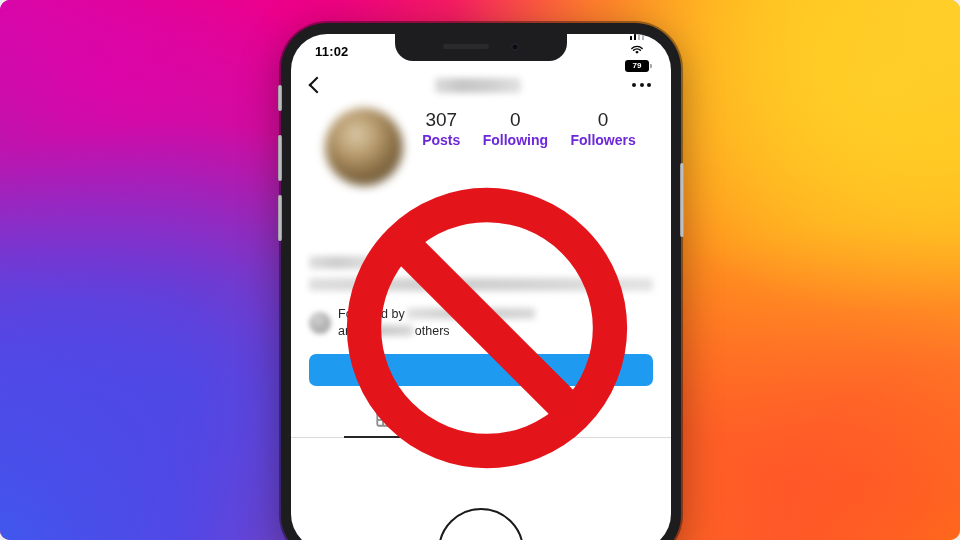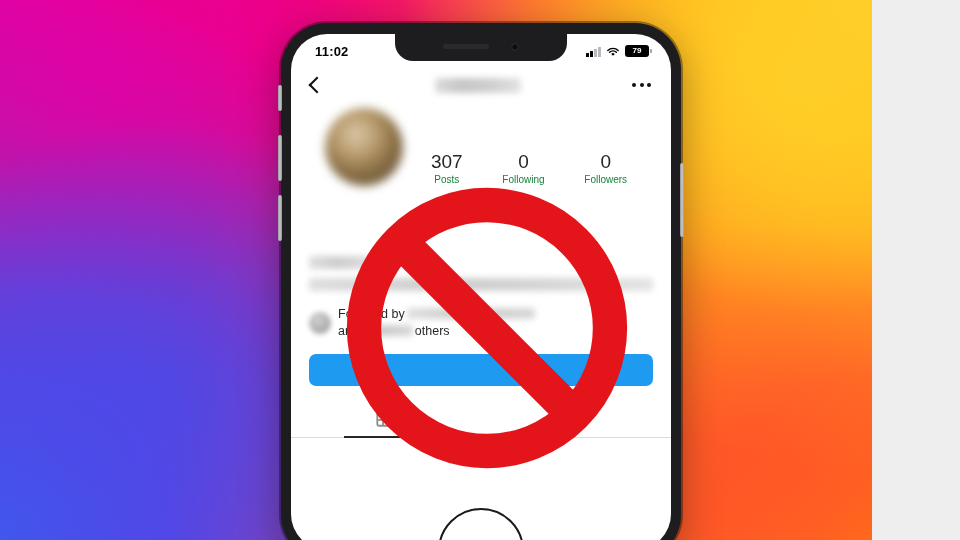--- a/index.html
+++ b/index.html
@@ -4,21 +4,21 @@
 <style>
   * { margin:0; padding:0; box-sizing:border-box; }
   html,body { width:960px; height:540px; overflow:hidden; }
   body {
     font-family:"Liberation Sans", sans-serif;
     position:relative;
     background:#eee;
   }
 
   
-  #stage { position:absolute; inset:0; width:872px; height:540px; overflow:hidden; }
+  #stage { position:absolute; inset:0; width:960px; height:540px; overflow:hidden;border-radius:10px; }
 
   .bg-base {
     position:absolute; inset:0;
     background:
       radial-gradient(circle at 100% 0%,   #FFD02B 0%,  #FFC41E 14%, rgba(255,170,20,0) 46%),
       radial-gradient(circle at 100% 100%, #FF7A10 0%,  #FF5A28 16%, rgba(255,70,45,0) 52%),
       radial-gradient(circle at 0% 100%,   #3D5BEE 0%,  #5447E6 16%, rgba(110,60,220,0) 54%),
       radial-gradient(circle at 0% 0%,     #E5009F 0%,  #F0007C 16%, rgba(225,0,150,0) 54%),
       linear-gradient(110deg, #CE12C8 0%, #F3007A 26%, #FF4C3A 50%, #FF7C17 70%, #FFC31F 100%);
   }
@@ -72,21 +72,21 @@
 
   
   #statusbar {
     position:absolute; top:0; left:0; right:0; height:30px;
     display:flex; align-items:center; justify-content:space-between;
     padding:4px 22px 0 24px;
     z-index:5;
     font-size:13px; font-weight:bold; color:#000;
     letter-spacing:.2px;
   }
-  #sb-right { display:flex; align-items:flex-end; gap:5px; }
+  #sb-right { display:flex; align-items:center; gap:5px;flex-direction:column; }
   .bars { display:flex; align-items:flex-end; gap:1.5px; height:10px; }
   .bars i { width:2.6px; background:#000; border-radius:.5px; display:block; }
   .bars i:nth-child(1){ height:4px; }
   .bars i:nth-child(2){ height:6px; }
   .bars i:nth-child(3){ height:8px; background:#b9b9bd; }
   .bars i:nth-child(4){ height:10px; background:#b9b9bd; }
   .wifi { position:relative; width:14px; height:10px; }
   .wifi svg { display:block; }
   .batt { position:relative; width:24px; height:12px; border-radius:3px; background:#000;
           display:flex; align-items:center; justify-content:center; }
@@ -106,32 +106,32 @@
     width:86px; height:15px; border-radius:2px;
     background:linear-gradient(90deg,#dcdcdc,#c6c6c6 30%,#cfcfcf 65%,#e2e2e2);
     filter:blur(3.2px);
   }
   .dots { display:flex; gap:3.5px; margin-right:4px; }
   .dots i { width:4px; height:4px; border-radius:50%; background:#111; display:block; }
 
   
   #prof {
     position:absolute; top:74px; left:16px; right:0;
-    display:flex; align-items:flex-end; padding:0 18px;
+    display:flex; align-items:flex-start; padding:0 18px;
   }
   #avatar {
     width:78px; height:78px; border-radius:50%; flex:none;
     background:
       radial-gradient(circle at 40% 34%, #d9c8a8 0%, #b99c6e 30%, #8a6f46 56%, #6e5a3c 78%, #5e5040 100%);
     filter:blur(5px);
   }
   #stats { flex:1; display:flex; justify-content:space-around; margin-left:8px; padding-right:6px; }
   .stat { text-align:center; }
   .stat .num { font-size:19px; color:#262626; line-height:1.25; }
-  .stat .lbl { font-size:10px; color:#15803d; line-height:1.25; }
+  .stat .lbl { font-size:14px; color:#6d28d9; line-height:1.25;font-weight:bold; }
 
   
   #bio { position:absolute; top:222px; left:0; right:0; padding:0 18px; }
   .blur-line { border-radius:2px; filter:blur(3.4px);
                background:linear-gradient(90deg,#dfdfdf,#cdcdcd 40%,#d6d6d6 70%,#e4e4e4); }
   .bl-1 { width:66px; height:13px; }
   .bl-2 { width:100%; height:13px; margin-top:9px; }
 
   #followed {
     position:absolute; top:272px; left:0; right:0;

